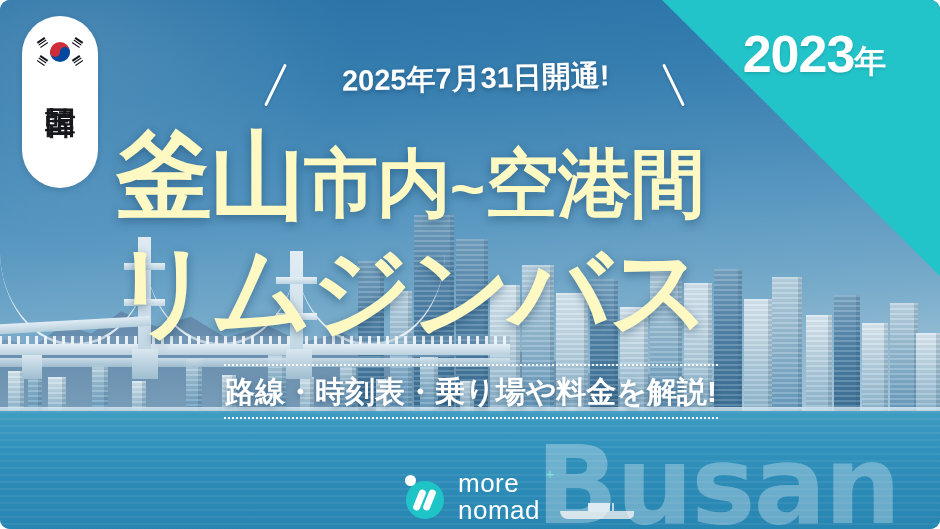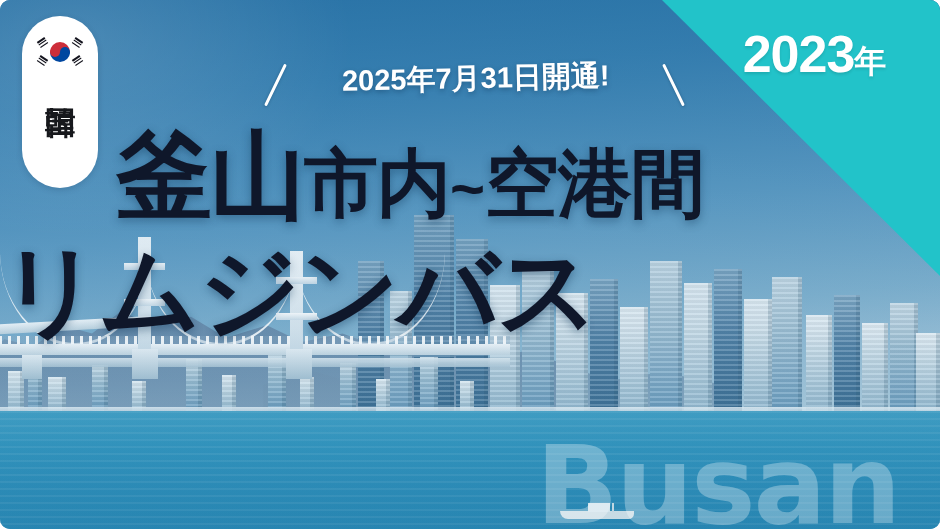--- a/index.html
+++ b/index.html
@@ -160,32 +160,32 @@
     text-shadow:0 2px 5px rgba(15,55,90,.45);
     transform:rotate(-1.2deg);
   }
   .slash{position:absolute;width:3px;height:46px;background:#ffffff;border-radius:2px;
         box-shadow:0 1px 3px rgba(15,55,90,.4);}
   .slash.l{left:274px;top:62px;transform:rotate(26deg);}
   .slash.r{left:672px;top:62px;transform:rotate(-26deg);}
 
   .title1{
     position:absolute;left:0;top:128px;width:940px;
-    text-align:center;color:#0f172a;white-space:nowrap;
+    text-align:center;color:#fef9c3;white-space:nowrap;
     text-shadow:0 3px 10px rgba(18,58,92,.45);
     font-weight:700;line-height:1;
     padding-right:120px;box-sizing:border-box;
   }
   .title1 .big{font-size:96px;letter-spacing:-2px;}
   .title1 .mid{font-size:74px;letter-spacing:-1px;}
   .title1 .tilde{font-size:60px;}
 
   .title2{
     position:absolute;left:0;top:240px;width:940px;
-    text-align:left;color:#0f172a;white-space:nowrap;
+    text-align:center;color:#fef9c3;white-space:nowrap;
     text-shadow:0 3px 10px rgba(18,58,92,.45);
     font-weight:700;font-size:100px;line-height:1;letter-spacing:-3px;
     padding-right:120px;box-sizing:border-box;
   }
 
   .sub-wrap{position:absolute;left:224px;top:364px;width:494px;}
   .dotline{height:0;border-top:2px dotted rgba(255,255,255,.92);}
   .subtitle{
     text-align:center;color:#ffffff;font-weight:700;font-size:30px;
     line-height:1;padding:11px 0 10px 0;white-space:nowrap;
@@ -327,16 +327,33 @@
     <div class="kicker">
       <span class="txt">2025年7月31日開通!</span>
     </div>
 
     <div class="title1">
       <span class="big">釜山</span><span class="mid">市内</span><span class="tilde">~</span><span class="mid">空港間</span>
     </div>
 
     <div class="title2">リムジンバス</div>
 
-
+    <div class="sub-wrap">
+      <div class="dotline"></div>
+      <div class="subtitle">路線・時刻表・乗り場や料金を解説!</div>
+      <div class="dotline"></div>
+    </div>
+
+    <div class="logo">
+      <div class="logo-mark">
+        <div class="disc"></div>
+        <div class="sw1"></div>
+        <div class="sw2"></div>
+        <div class="dot"></div>
+      </div>
+      <div class="logo-text">
+        <div class="l1"><span>more</span><span class="plus">+</span></div>
+        <div class="l2">nomad</div>
+      </div>
+    </div>
 
   </div>
 </div>
 
 </body></html>

